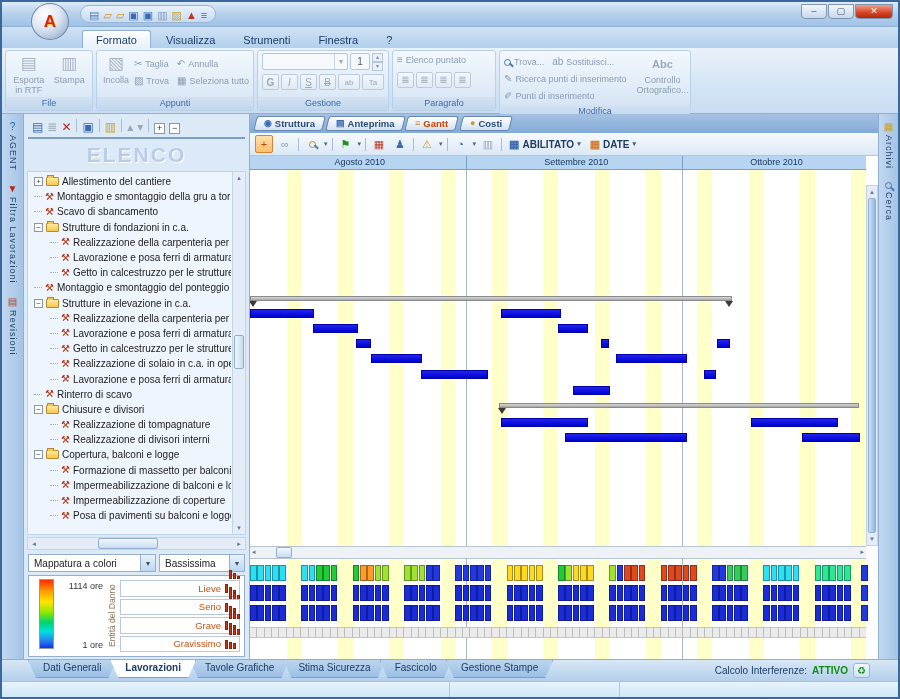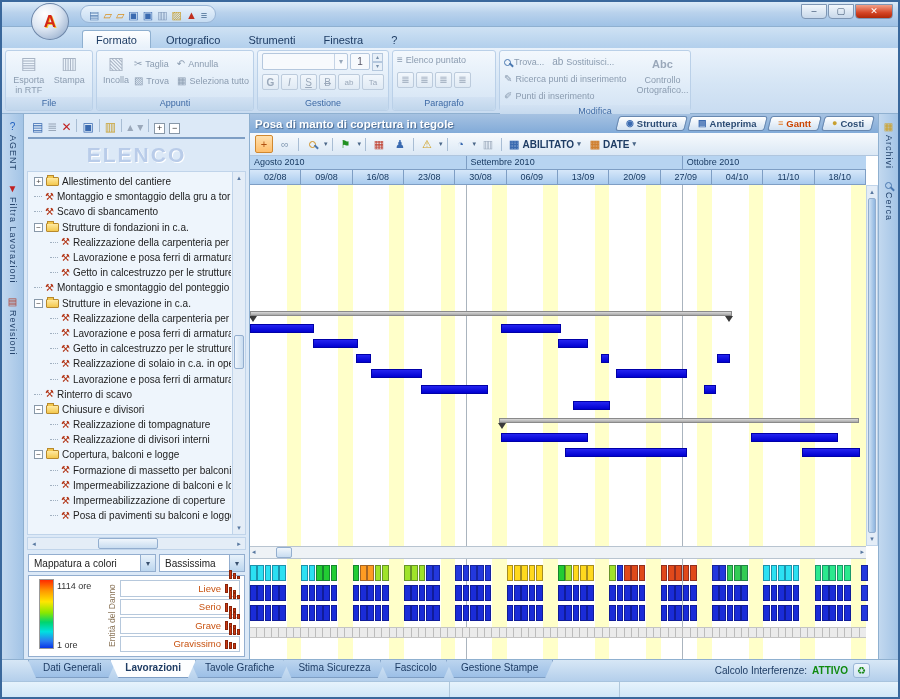--- a/index.html
+++ b/index.html
@@ -87,21 +87,21 @@
     background:linear-gradient(#f0f6fc,#c8dcf0);}
   .lp-ctrl{padding:2px 4px 2px;}
   .ddrow{display:flex;gap:3px;}
   .dd{height:18px;background:#fff;border:1px solid #93aecf;display:flex;align-items:center;font-size:10px;
     color:#222;padding-left:5px;}
   .dd .arrow{margin-left:auto;width:15px;height:100%;background:linear-gradient(#e8f2fb,#bcd6ee);
     border-left:1px solid #93aecf;color:#38506e;font-size:8px;display:flex;align-items:center;justify-content:center;}
   .legend{margin-top:3px;height:82px;background:#fff;border:1px solid #93aecf;display:flex;padding:3px 2px;}
   .grad{width:15px;height:70px;margin-left:8px;border:1px solid #999;
     background:linear-gradient(#ff2a00,#ff9900 16%,#ffe600 32%,#8ae800 48%,#00d46e 62%,#00e0e0 76%,#2a7bf0 90%,#0836e6);}
-  .gl{display:flex;flex-direction:column;font-size:9px;color:#333;padding:1px 3px;width:52px;}
+  .gl{display:flex;flex-direction:column;font-size:9px;color:#333;padding:1px 3px;width:52px;align-items:flex-end;}
   .gl .max{margin-top:1px;} .gl .min{margin-top:auto;margin-bottom:2px;}
   .axisv{writing-mode:vertical-rl;transform:rotate(180deg);font-size:8.5px;color:#8a7458;text-align:center;margin:0 1px;}
   .dmgcol{flex:1;display:flex;flex-direction:column;gap:2px;padding:1px 2px;}
   .dmg{flex:1;border:1px solid #b6c8dc;background:#fff;display:flex;align-items:center;justify-content:flex-end;
     gap:4px;font-size:9.5px;color:#c85210;padding:0 3px;}
   .histo{display:inline-flex;align-items:flex-end;gap:1px;height:10px;flex:none;}
   .histo i{width:3px;background:#cc3814;border:0.5px solid #8a2408;display:block;}
   
   .gpanel{flex:1;display:flex;flex-direction:column;background:#fff;position:relative;min-width:0;}
   .ghead{height:19px;background:linear-gradient(#a6c2e2,#82abd8);display:flex;align-items:center;padding:0 5px;gap:3px;}
@@ -112,21 +112,21 @@
   .vbtn.active>span b{color:#cc4400;}
   .vbtn .gi{font-size:9px;}
   .gtb{height:23px;background:linear-gradient(#f7fafd,#dbe8f5);border-bottom:1px solid #b0c6de;display:flex;
     align-items:center;padding:0 5px;gap:3px;}
   .tbtn{width:18px;height:18px;display:flex;align-items:center;justify-content:center;font-size:11px;}
   .tbtn.sel{background:linear-gradient(#ffe0ae,#ffbe6a);border:1px solid #d08830;border-radius:2px;}
   .darr{font-size:7px;color:#4a6688;}
   .tbl{display:flex;align-items:center;gap:3px;font-size:10px;font-weight:bold;color:#1e3c64;padding:0 3px;}
   .gmonths{height:14px;position:relative;background:#b7d4f1;border-bottom:1px solid #7e9ec4;margin-right:12px;}
   .mseg{position:absolute;top:0;bottom:0;font-size:9px;color:#14365e;padding:1px 0 0 4px;border-left:1px solid #7e9ec4;
-    white-space:nowrap;overflow:hidden;}
+    white-space:nowrap;overflow:hidden;text-align:center;}
   .gweeks{height:15px;display:flex;margin-right:12px;border-bottom:1px solid #7e9ec4;}
   .wcell{flex:1;background:linear-gradient(#d6e7f9,#a9cbee);border-right:1px solid #7e9ec4;font-size:9px;
     color:#14365e;text-align:center;line-height:14px;}
   .gchart{flex:1;position:relative;margin-right:12px;overflow:hidden;background:#fff;}
   .wkend{position:absolute;top:0;bottom:0;}
   .mline{position:absolute;top:0;bottom:0;width:1px;background:#aab4be;}
   .sbar{position:absolute;height:5px;background:linear-gradient(#d8d8d8,#a8a8a8);border:1px solid #8a8a8a;}
   .tri{position:absolute;width:0;height:0;border-left:4px solid transparent;border-right:4px solid transparent;
     border-top:6px solid #3a3a3a;margin-top:5px;}
   .tbar{position:absolute;height:9px;background:linear-gradient(#2424f0,#0000d0);border:1px solid #0000a8;}
@@ -188,21 +188,21 @@
           <span class="gi">▢</span>
         </div>
       <div class="wbtn close">
           <span class="gi">✕</span>
         </div>
     </div>
   </div>
 
   <div class="tabrow" id="tabrow">
       <div class="rtab active">Formato</div>
-      <div class="rtab">Ortografico</div>
+      <div class="rtab">Visualizza</div>
       <div class="rtab">Strumenti</div>
       <div class="rtab">Finestra</div>
       <div class="rtab">?</div>
     </div>
 
   <div class="ribbon">
     <div class="rgroup" style="width:88px">
       <div class="rgbody">
         <div class="bigbtn">
           <span class="gi" style="color:#a8b4c4">▤</span>
@@ -557,21 +557,20 @@
                   <i style="height: 6px;"></i>
                 </span>
               </div>
             </div>
         </div>
       </div>
     </div>
 
     <div class="gpanel">
       <div class="ghead">
-        <span class="gtitle">Posa di manto di copertura in tegole</span>
         <div id="views" style="display:flex;gap:3px">
             <div class="vbtn">
               <span>
                 <span class="gi" style="color: rgb(58, 106, 176);">◉</span>
                 <b>Struttura</b>
               </span>
             </div>
             <div class="vbtn">
               <span>
                 <span class="gi" style="color: rgb(58, 106, 176);">▤</span>
@@ -638,34 +637,20 @@
           <span class="tbl">
             <span class="gi" style="color: rgb(208, 128, 48); font-size: 11px;">▦</span>
             <span>DATE</span>
             <span class="darr">▾</span>
           </span>
         </div>
       <div class="gmonths" id="gmonths">
           <div class="mseg" style="left: 0%; width: 35%; border-left: none;">Agosto 2010</div>
           <div class="mseg" style="left: 35%; width: 35.1%;">Settembre 2010</div>
           <div class="mseg" style="left: 70.1%; width: 29.9%;">Ottobre 2010</div>
-        </div>
-      <div class="gweeks" id="gweeks">
-          <div class="wcell">02/08</div>
-          <div class="wcell">09/08</div>
-          <div class="wcell">16/08</div>
-          <div class="wcell">23/08</div>
-          <div class="wcell">30/08</div>
-          <div class="wcell">06/09</div>
-          <div class="wcell">13/09</div>
-          <div class="wcell">20/09</div>
-          <div class="wcell">27/09</div>
-          <div class="wcell">04/10</div>
-          <div class="wcell">11/10</div>
-          <div class="wcell">18/10</div>
         </div>
       <div class="gchart" id="gchart">
           <div class="wkend" style="left: 5.95238%; width: 2.38095%; background: rgb(255, 255, 201);"></div>
           <div class="wkend" style="left: 14.2857%; width: 2.38095%; background: rgb(255, 255, 201);"></div>
           <div class="wkend" style="left: 22.619%; width: 2.38095%; background: rgb(255, 255, 201);"></div>
           <div class="wkend" style="left: 30.9524%; width: 2.38095%; background: rgb(255, 255, 201);"></div>
           <div class="wkend" style="left: 39.2857%; width: 2.38095%; background: rgb(255, 255, 201);"></div>
           <div class="wkend" style="left: 47.619%; width: 2.38095%; background: rgb(255, 255, 201);"></div>
           <div class="wkend" style="left: 55.9524%; width: 2.38095%; background: rgb(255, 255, 201);"></div>
           <div class="wkend" style="left: 64.2857%; width: 2.38095%; background: rgb(255, 255, 201);"></div>

